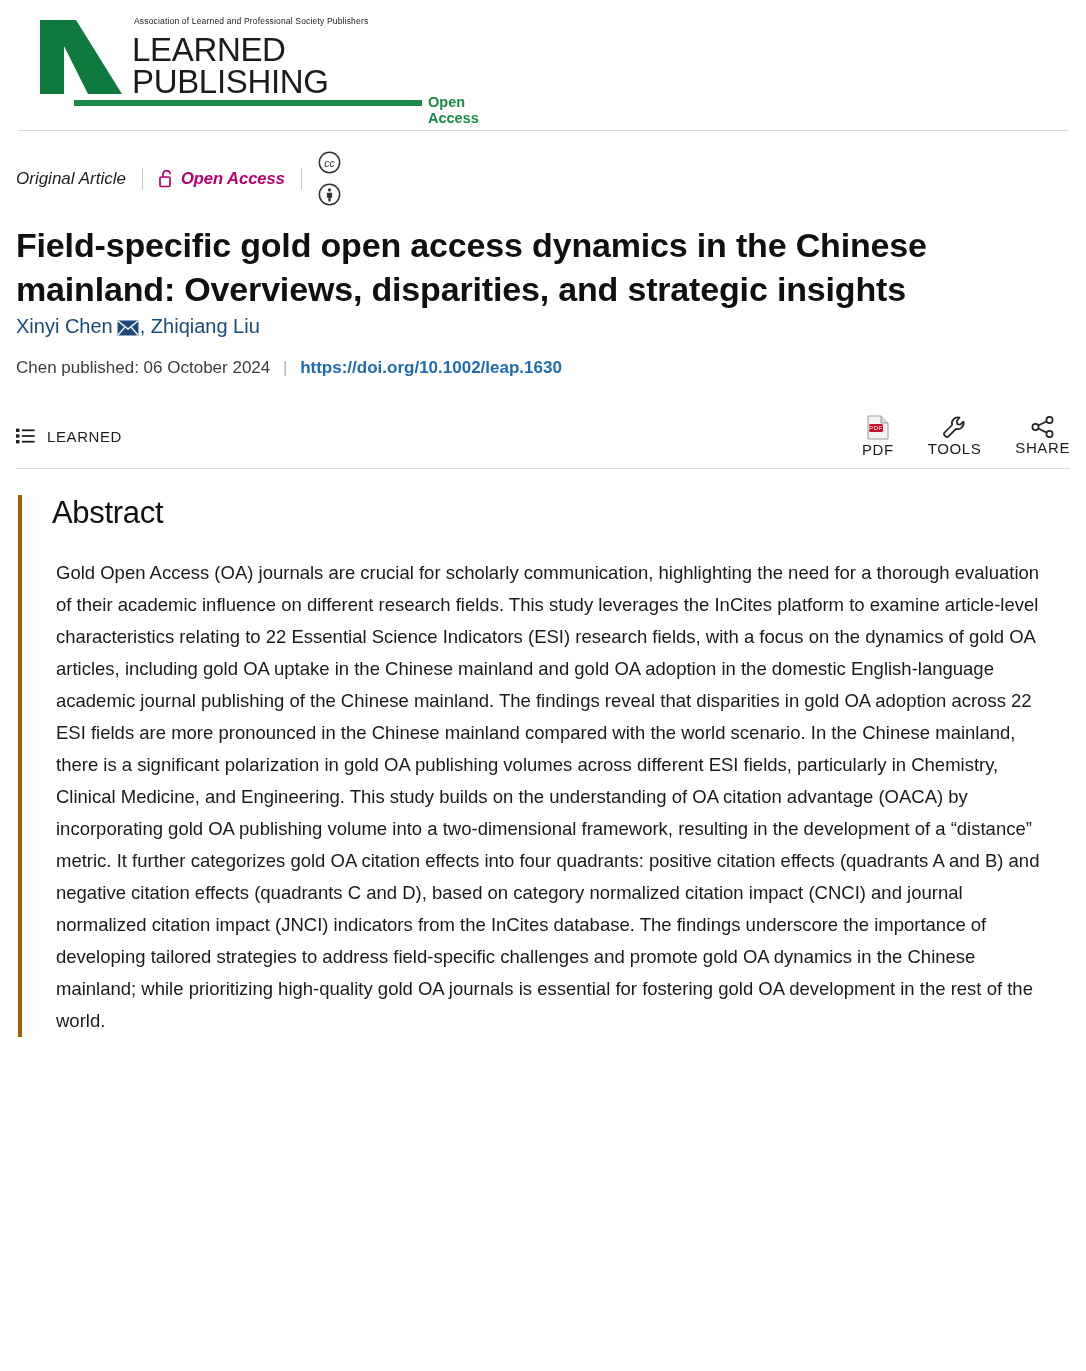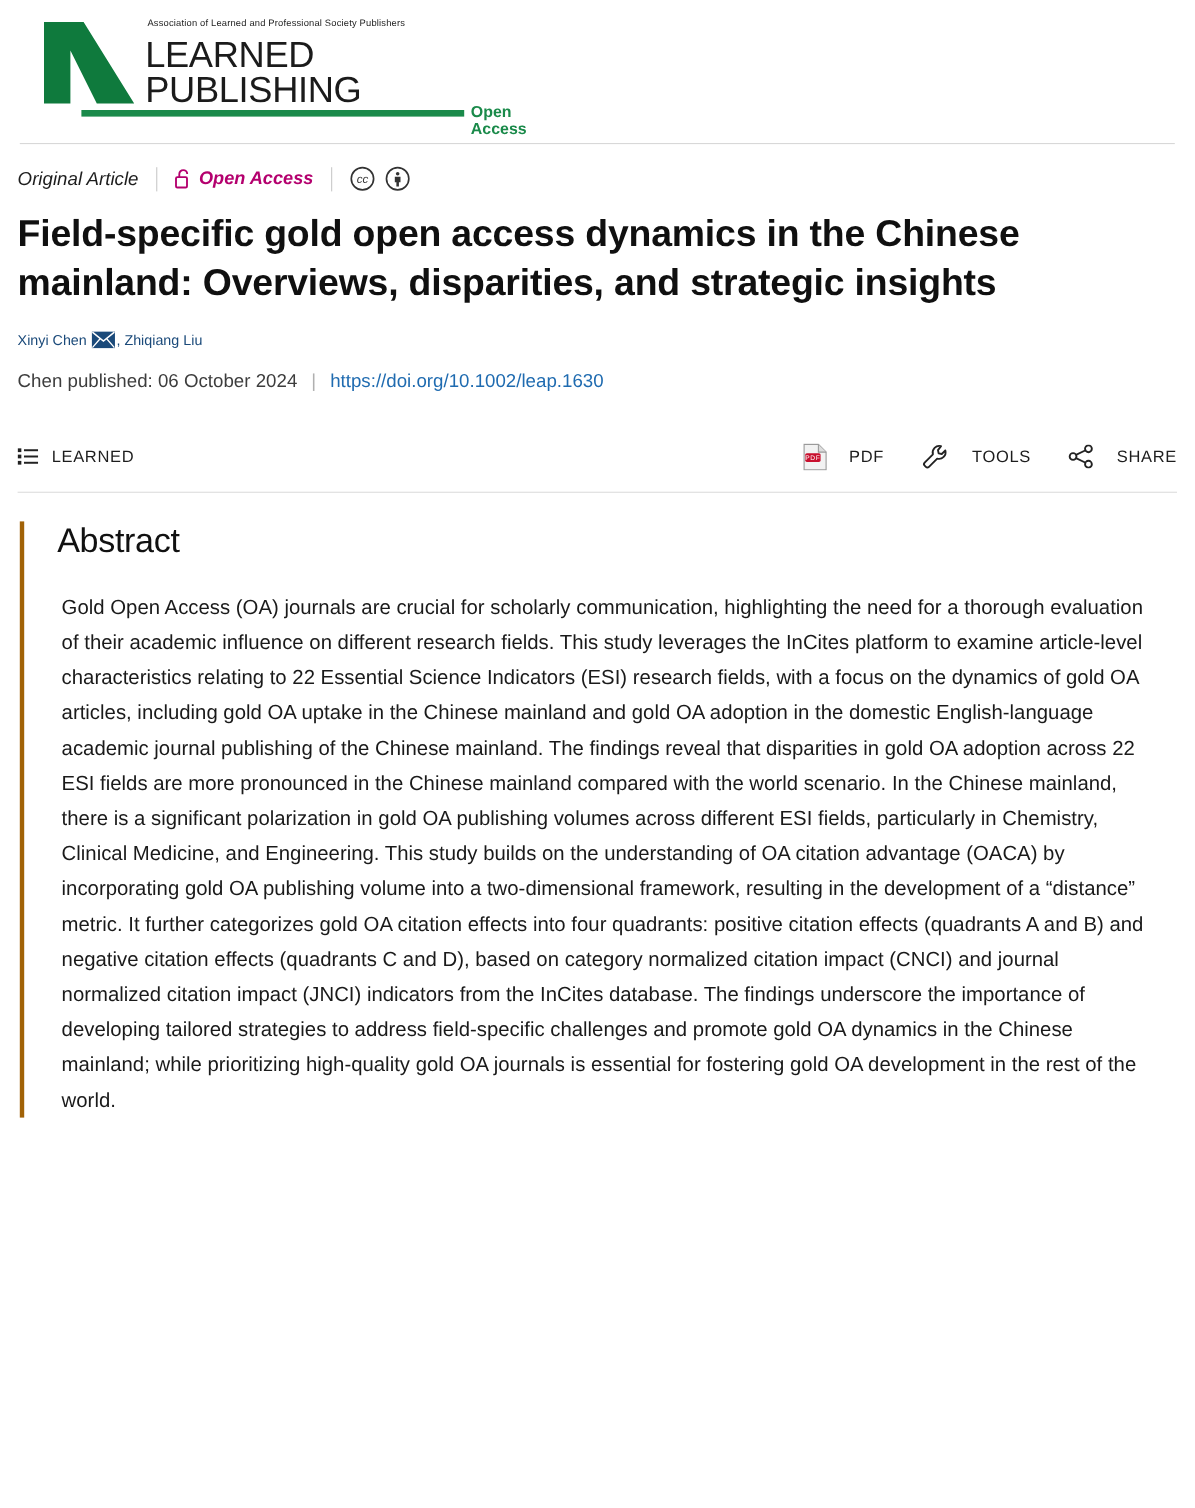--- a/index.html
+++ b/index.html
@@ -103,38 +103,39 @@
     gap: 7px;
     color: #b4006e;
     font-weight: bold;
     font-size: 16.5px;
   }
   .lock-icon svg { display: block; }
   .cc-icons {
     display: flex;
     align-items: center;
     gap: 9px;
+    flex-direction: column;
   }
   .cc-icons svg { display: block; }
 
   
   h1.article-title {
     margin: 18px 16px 0 16px;
     font-size: 34px;
     line-height: 1.28;
     font-weight: bold;
     color: #101010;
     letter-spacing: -0.005em;
     max-width: 950px;
   }
 
   
   .authors {
-    margin: 22px 16px 0 16px;
-    font-size: 13px;
+    margin: 4px 16px 0 16px;
+    font-size: 20px;
     color: #1b4a7a;
   }
   .authors a { color: #1b4a7a; text-decoration: none; }
   .envelope {
     display: inline-block;
     vertical-align: -3px;
     margin: 0 1px 0 4px;
   }
   .envelope svg { display: block; }
 
@@ -144,21 +145,21 @@
     font-size: 17px;
     color: #3d3d3d;
   }
   .published .pipe {
     color: #b0b0b0;
     margin: 0 8px;
   }
   .published .doi {
     color: #1f6bb0;
     text-decoration: none;
-    font-weight: normal;
+    font-weight: bold;
   }
 
   
   .toolbar {
     margin: 36px 16px 0 16px;
     display: flex;
     align-items: center;
     height: 44px;
     font-size: 15px;
     letter-spacing: 0.04em;
@@ -171,23 +172,24 @@
   }
   .tool-right {
     margin-left: auto;
     display: flex;
     align-items: center;
     gap: 34px;
   }
   .tool-item {
     display: flex;
     align-items: center;
-    gap: 20px;
+    gap: 1px;
     color: #1d1d1d;
     cursor: pointer;
+    flex-direction: column;
   }
   .tool-item svg, .tool-left svg { display: block; }
   hr.rule2 {
     border: none;
     border-top: 1px solid #dcdcdc;
     margin: 10px 16px 0 16px;
   }
 
   
   .abstract-block {

